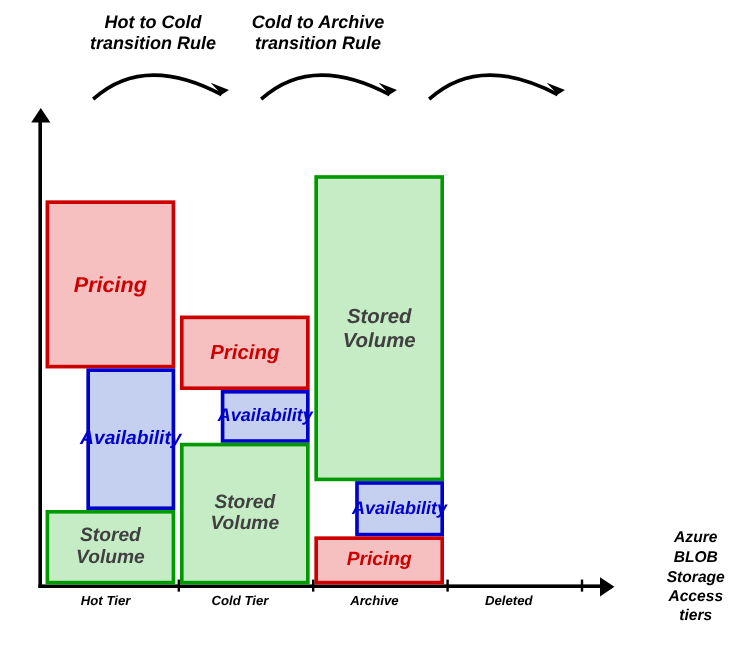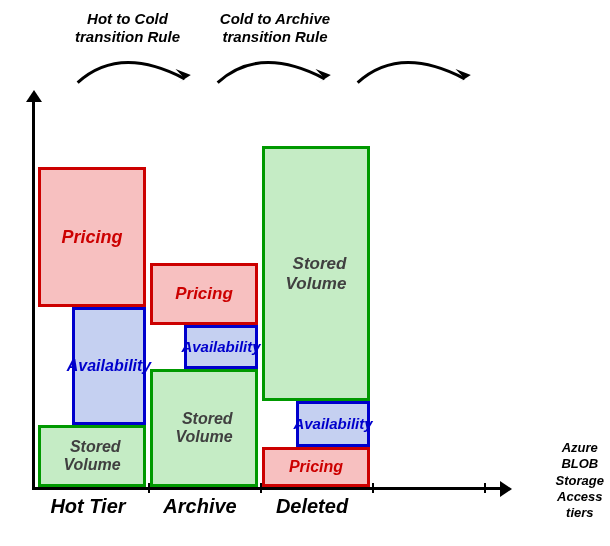--- a/index.html
+++ b/index.html
@@ -1,32 +1,32 @@
 <!DOCTYPE html>
 <html><head>
   <meta charset="utf-8">
   <style>
     * { margin: 0; padding: 0; box-sizing: border-box; }
     body { font-family: Arial, sans-serif; width: 610px; height: 546px; position: relative; background: #fff; }
-    .rule-labels { position: absolute; top: 10px; left: 60px; display: flex; gap: 10px; font-weight: bold; font-style: italic; font-size: 15px; }
+    .rule-labels { position: absolute; top: 10px; left: 60px; display: flex; font-weight: bold; font-style: italic; font-size: 15px; }
     .rule-label { text-align: center; line-height: 1.2; }
     .arrow-svg { position: absolute; }
     .chart-area { position: absolute; left: 32px; top: 100px; width: 470px; height: 390px; }
     .y-axis, .x-axis { position: absolute; background: #000; }
     .y-axis { left: 0; top: 0; width: 3px; height: 390px; }
     .x-axis { left: 0; top: 387px; width: 470px; height: 3px; }
     .arrowhead-up { position: absolute; left: -6px; top: -10px; width: 0; height: 0; border-left: 8px solid transparent; border-right: 8px solid transparent; border-bottom: 12px solid #000; }
     .arrowhead-right { position: absolute; right: -10px; top: 381px; width: 0; height: 0; border-top: 8px solid transparent; border-bottom: 8px solid transparent; border-left: 12px solid #000; }
     .tier { position: absolute; bottom: 3px; }
     .tick { position: absolute; bottom: -3px; width: 2px; height: 10px; background: #000; }
-    .block { border-width: 3px; border-style: solid; display: flex; align-items: center; justify-content: center; font-weight: bold; font-style: italic; text-align: right; line-height: 1.15; }
+    .block { border-width: 3px; border-style: solid; display: flex; align-items: center; justify-content: center; font-weight: bold; font-style: italic; text-align: center; line-height: 1.15; }
     .block.pricing { border-color: #c00; background: rgba(240, 140, 140, 0.55); color: #c00; }
     .block.availability { border-color: #00c; background: rgba(150, 170, 230, 0.55); color: #00c; margin-left: 34px; }
     .block.volume { border-color: #090; background: rgba(150, 220, 150, 0.55); color: #404040; }
-    .tier-labels { position: absolute; left: 32px; top: 495px; display: flex; font-weight: bold; font-style: italic; font-size: 20px; }
+    .tier-labels { position: absolute; left: 32px; top: 495px; display: flex; font-weight: bold; font-style: italic; font-size: 11px; }
     .tier-label { text-align: center; }
     .side-label { position: absolute; right: 6px; top: 440px; font-weight: bold; font-style: italic; font-size: 13px; text-align: center; line-height: 1.25; }
   </style>
 </head>
 <body>
 
 <div class="rule-labels">
   <div class="rule-label" style="width: 135px; white-space: pre-line;">Hot to Cold
 transition Rule</div>
   <div class="rule-label" style="width: 140px; white-space: pre-line;">Cold to Archive
@@ -74,20 +74,21 @@
   </div>
 
   <div class="tick" style="left:116px"></div>
   <div class="tick" style="left:228px"></div>
   <div class="tick" style="left:340px"></div>
   <div class="tick" style="left:452px"></div>
 </div>
 
 <div class="tier-labels">
   <div class="tier-label" style="width:112px">Hot Tier</div>
+  <div class="tier-label" style="width:112px">Cold Tier</div>
   <div class="tier-label" style="width:112px">Archive</div>
   <div class="tier-label" style="width:112px">Deleted</div>
 </div>
 
 <div class="side-label" style="white-space: pre-line;">Azure
 BLOB
 Storage
 Access
 tiers</div>
 

